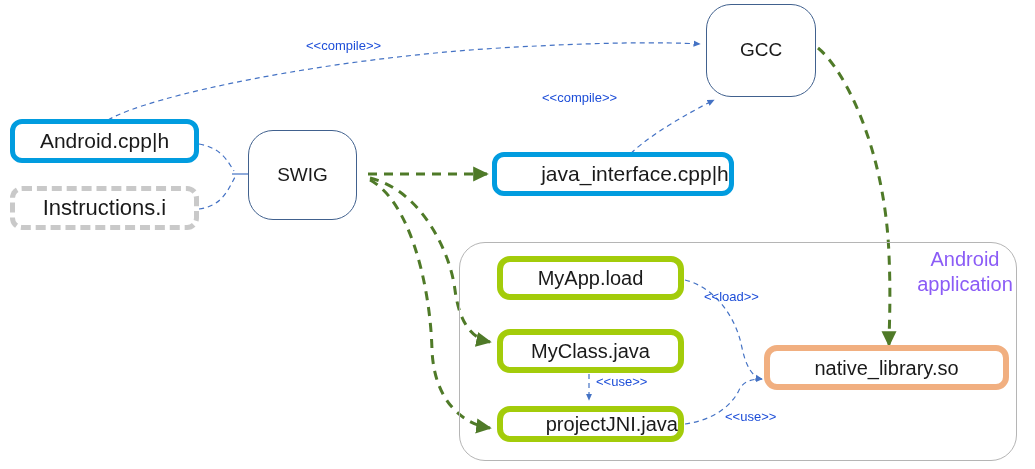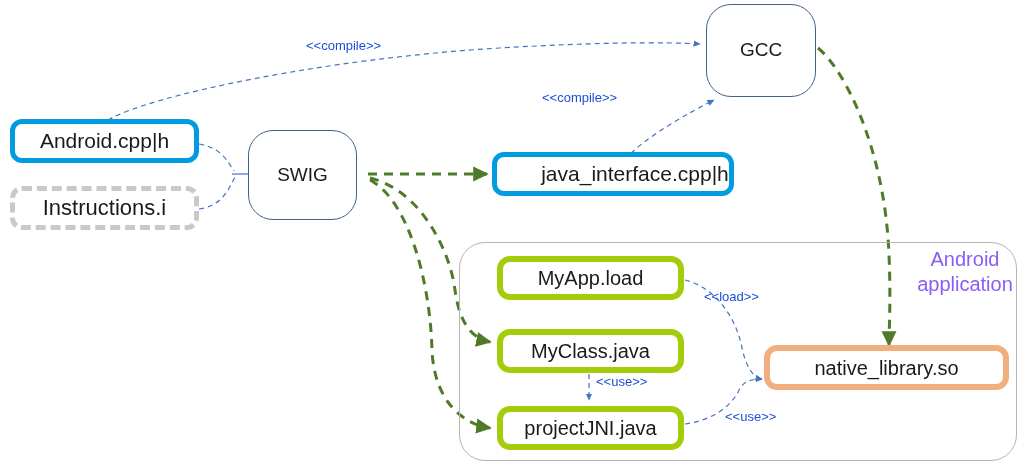--- a/index.html
+++ b/index.html
@@ -152,21 +152,21 @@
   </div>
 
   <div class="node node-green" style="left:497px; top:256px; width:187px; height:44px;">
     <span>MyApp.load</span>
   </div>
 
   <div class="node node-green" style="left:497px; top:321px; width:187px; height:44px;margin-top:8px;">
     <span>MyClass.java</span>
   </div>
 
-  <div class="node node-green" style="left:497px; top:406px; width:187px; height:44px;">
+  <div class="node node-green" style="left:497px; top:406px; width:187px; height:36px;justify-content:flex-end;">
     <span>projectJNI.java</span>
   </div>
 
   <div class="node node-orange" style="left:764px; top:345px; width:245px; height:45px;">
     <span>native_library.so</span>
   </div>
 
   <div class="edge-label" style="left:306px; top:38px;">&lt;&lt;compile&gt;&gt;</div>
 
   <div class="edge-label" style="left:542px; top:90px;">&lt;&lt;compile&gt;&gt;</div>

